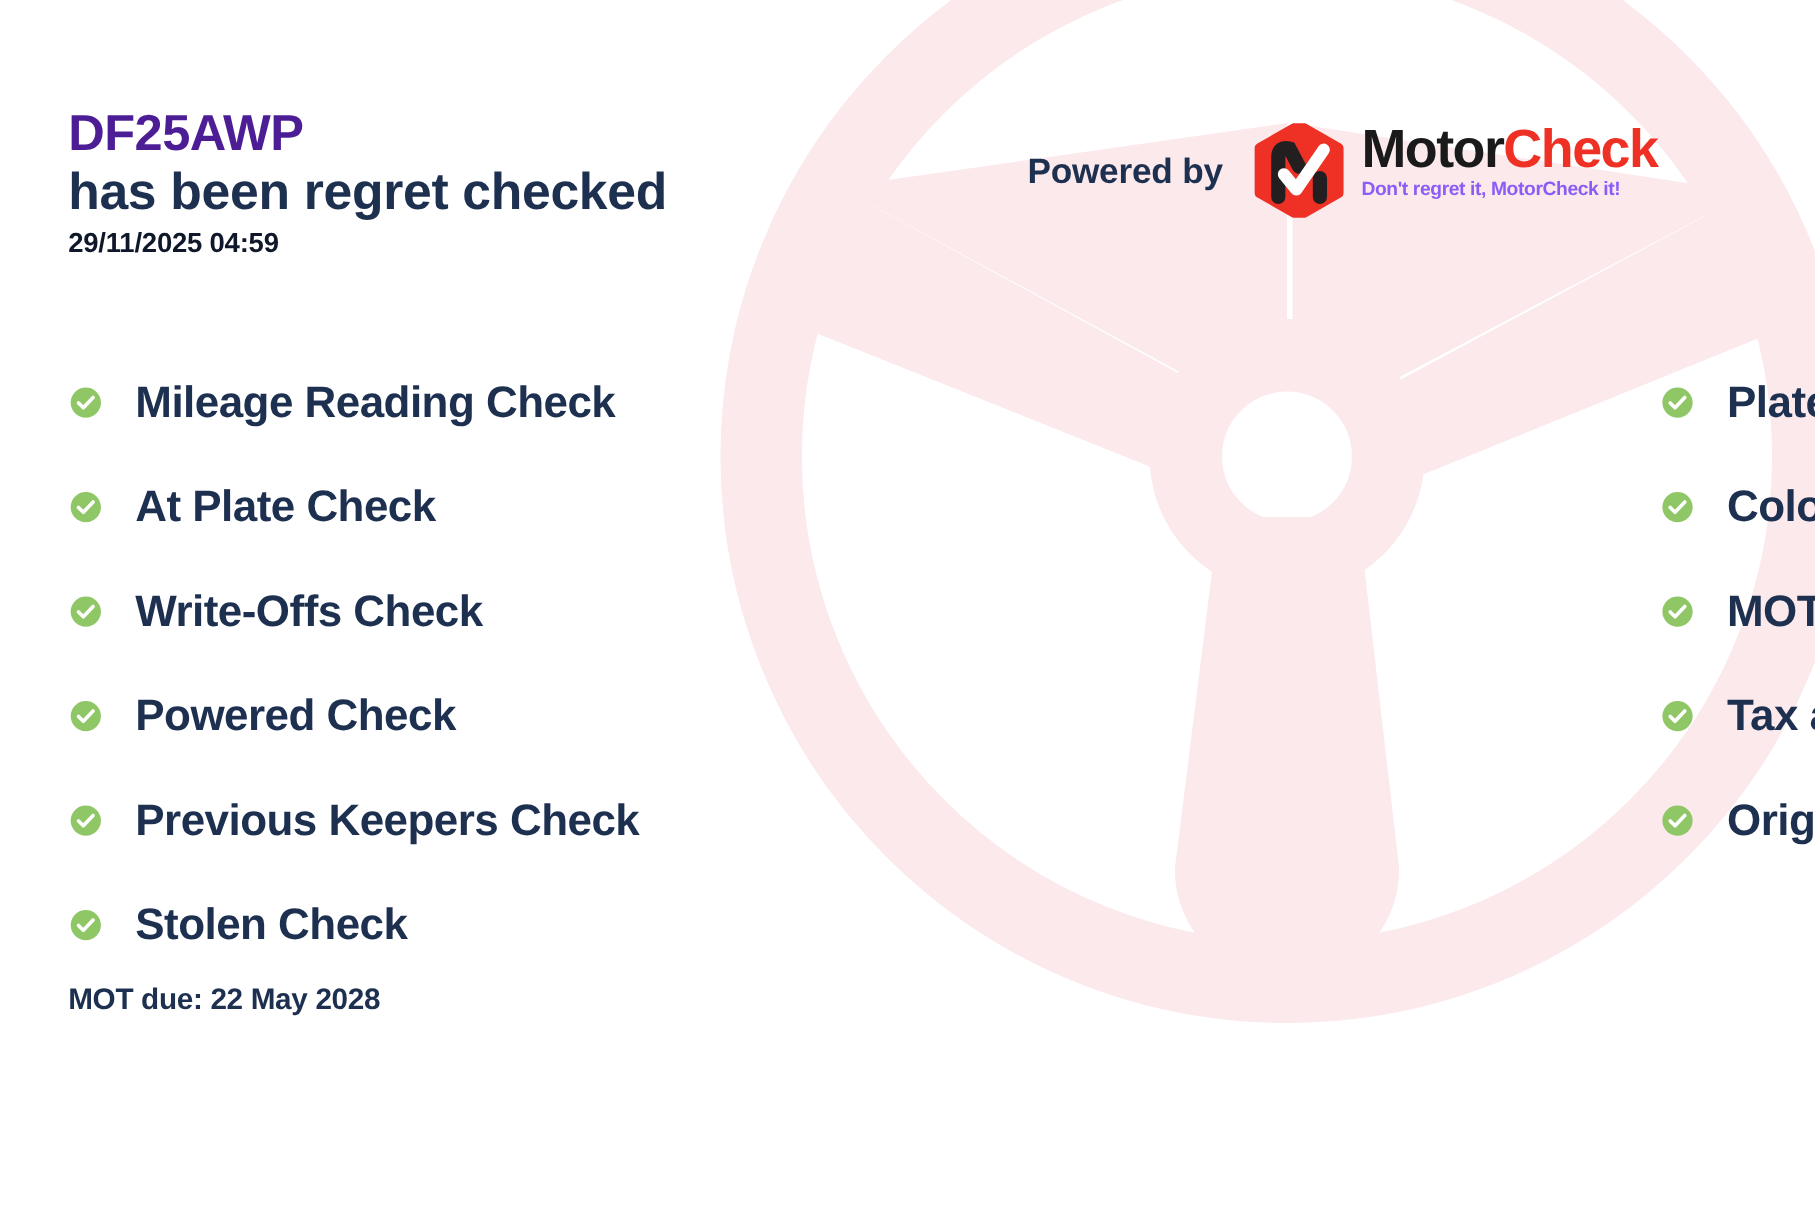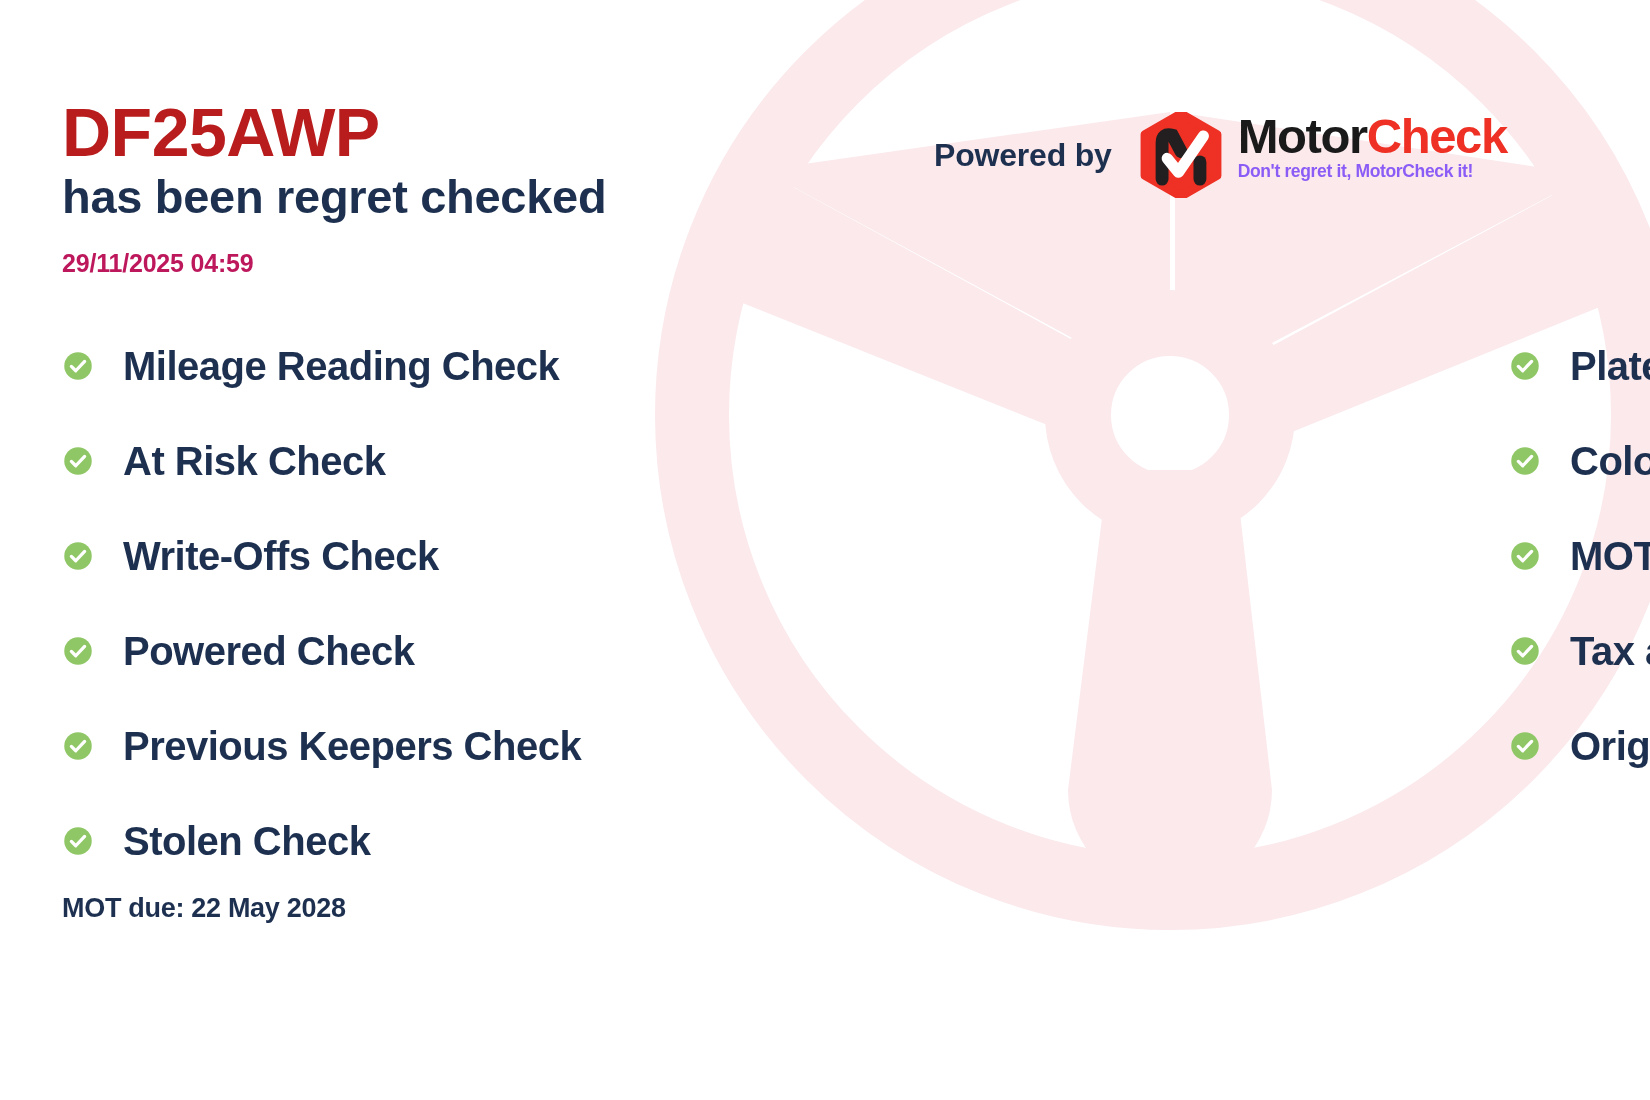--- a/index.html
+++ b/index.html
@@ -28,40 +28,40 @@
   }
 
   
   .header {
     position: absolute;
     left: 62px;
     top: 96px;
     z-index: 3;
   }
   .plate-line {
-    font-size: 68px;
+    font-size: 46px;
     font-weight: 700;
     letter-spacing: -0.5px;
-    color: #b91c1c;
+    color: #4c1d95;
     line-height: 1.08;
     white-space: nowrap;
   }
   .checked-line {
     font-size: 47px;
     font-weight: 700;
     letter-spacing: -0.3px;
     color: #1d3050;
     line-height: 1.18;
     white-space: nowrap;
   }
   .timestamp {
-    margin-top: 24px;
+    margin-top: 6px;
     font-size: 25px;
     font-weight: 700;
-    color: #be185d;
+    color: #0f172a;
     letter-spacing: -0.2px;
   }
 
   
   .powered-block {
     position: absolute;
     top: 112px;
     left: 934px;
     display: flex;
     align-items: center;
@@ -205,21 +205,21 @@
             <circle cx="12" cy="12" r="11" fill="#90c766"></circle>
             <path d="M6.7 12.3 L10.2 15.8 L17.3 8.3" stroke="#ffffff" stroke-width="2.6" fill="none" stroke-linecap="round" stroke-linejoin="round"></path>
           </svg>
         <span class="check-label">Mileage Reading Check</span>
       </div>
       <div class="check-row">
         <svg class="check-icon" viewBox="0 0 24 24" xmlns="http://www.w3.org/2000/svg" aria-hidden="true">
             <circle cx="12" cy="12" r="11" fill="#90c766"></circle>
             <path d="M6.7 12.3 L10.2 15.8 L17.3 8.3" stroke="#ffffff" stroke-width="2.6" fill="none" stroke-linecap="round" stroke-linejoin="round"></path>
           </svg>
-        <span class="check-label">At Risk Check</span>
+        <span class="check-label">At Plate Check</span>
       </div>
       <div class="check-row">
         <svg class="check-icon" viewBox="0 0 24 24" xmlns="http://www.w3.org/2000/svg" aria-hidden="true">
             <circle cx="12" cy="12" r="11" fill="#90c766"></circle>
             <path d="M6.7 12.3 L10.2 15.8 L17.3 8.3" stroke="#ffffff" stroke-width="2.6" fill="none" stroke-linecap="round" stroke-linejoin="round"></path>
           </svg>
         <span class="check-label">Write-Offs Check</span>
       </div>
       <div class="check-row">
         <svg class="check-icon" viewBox="0 0 24 24" xmlns="http://www.w3.org/2000/svg" aria-hidden="true">

